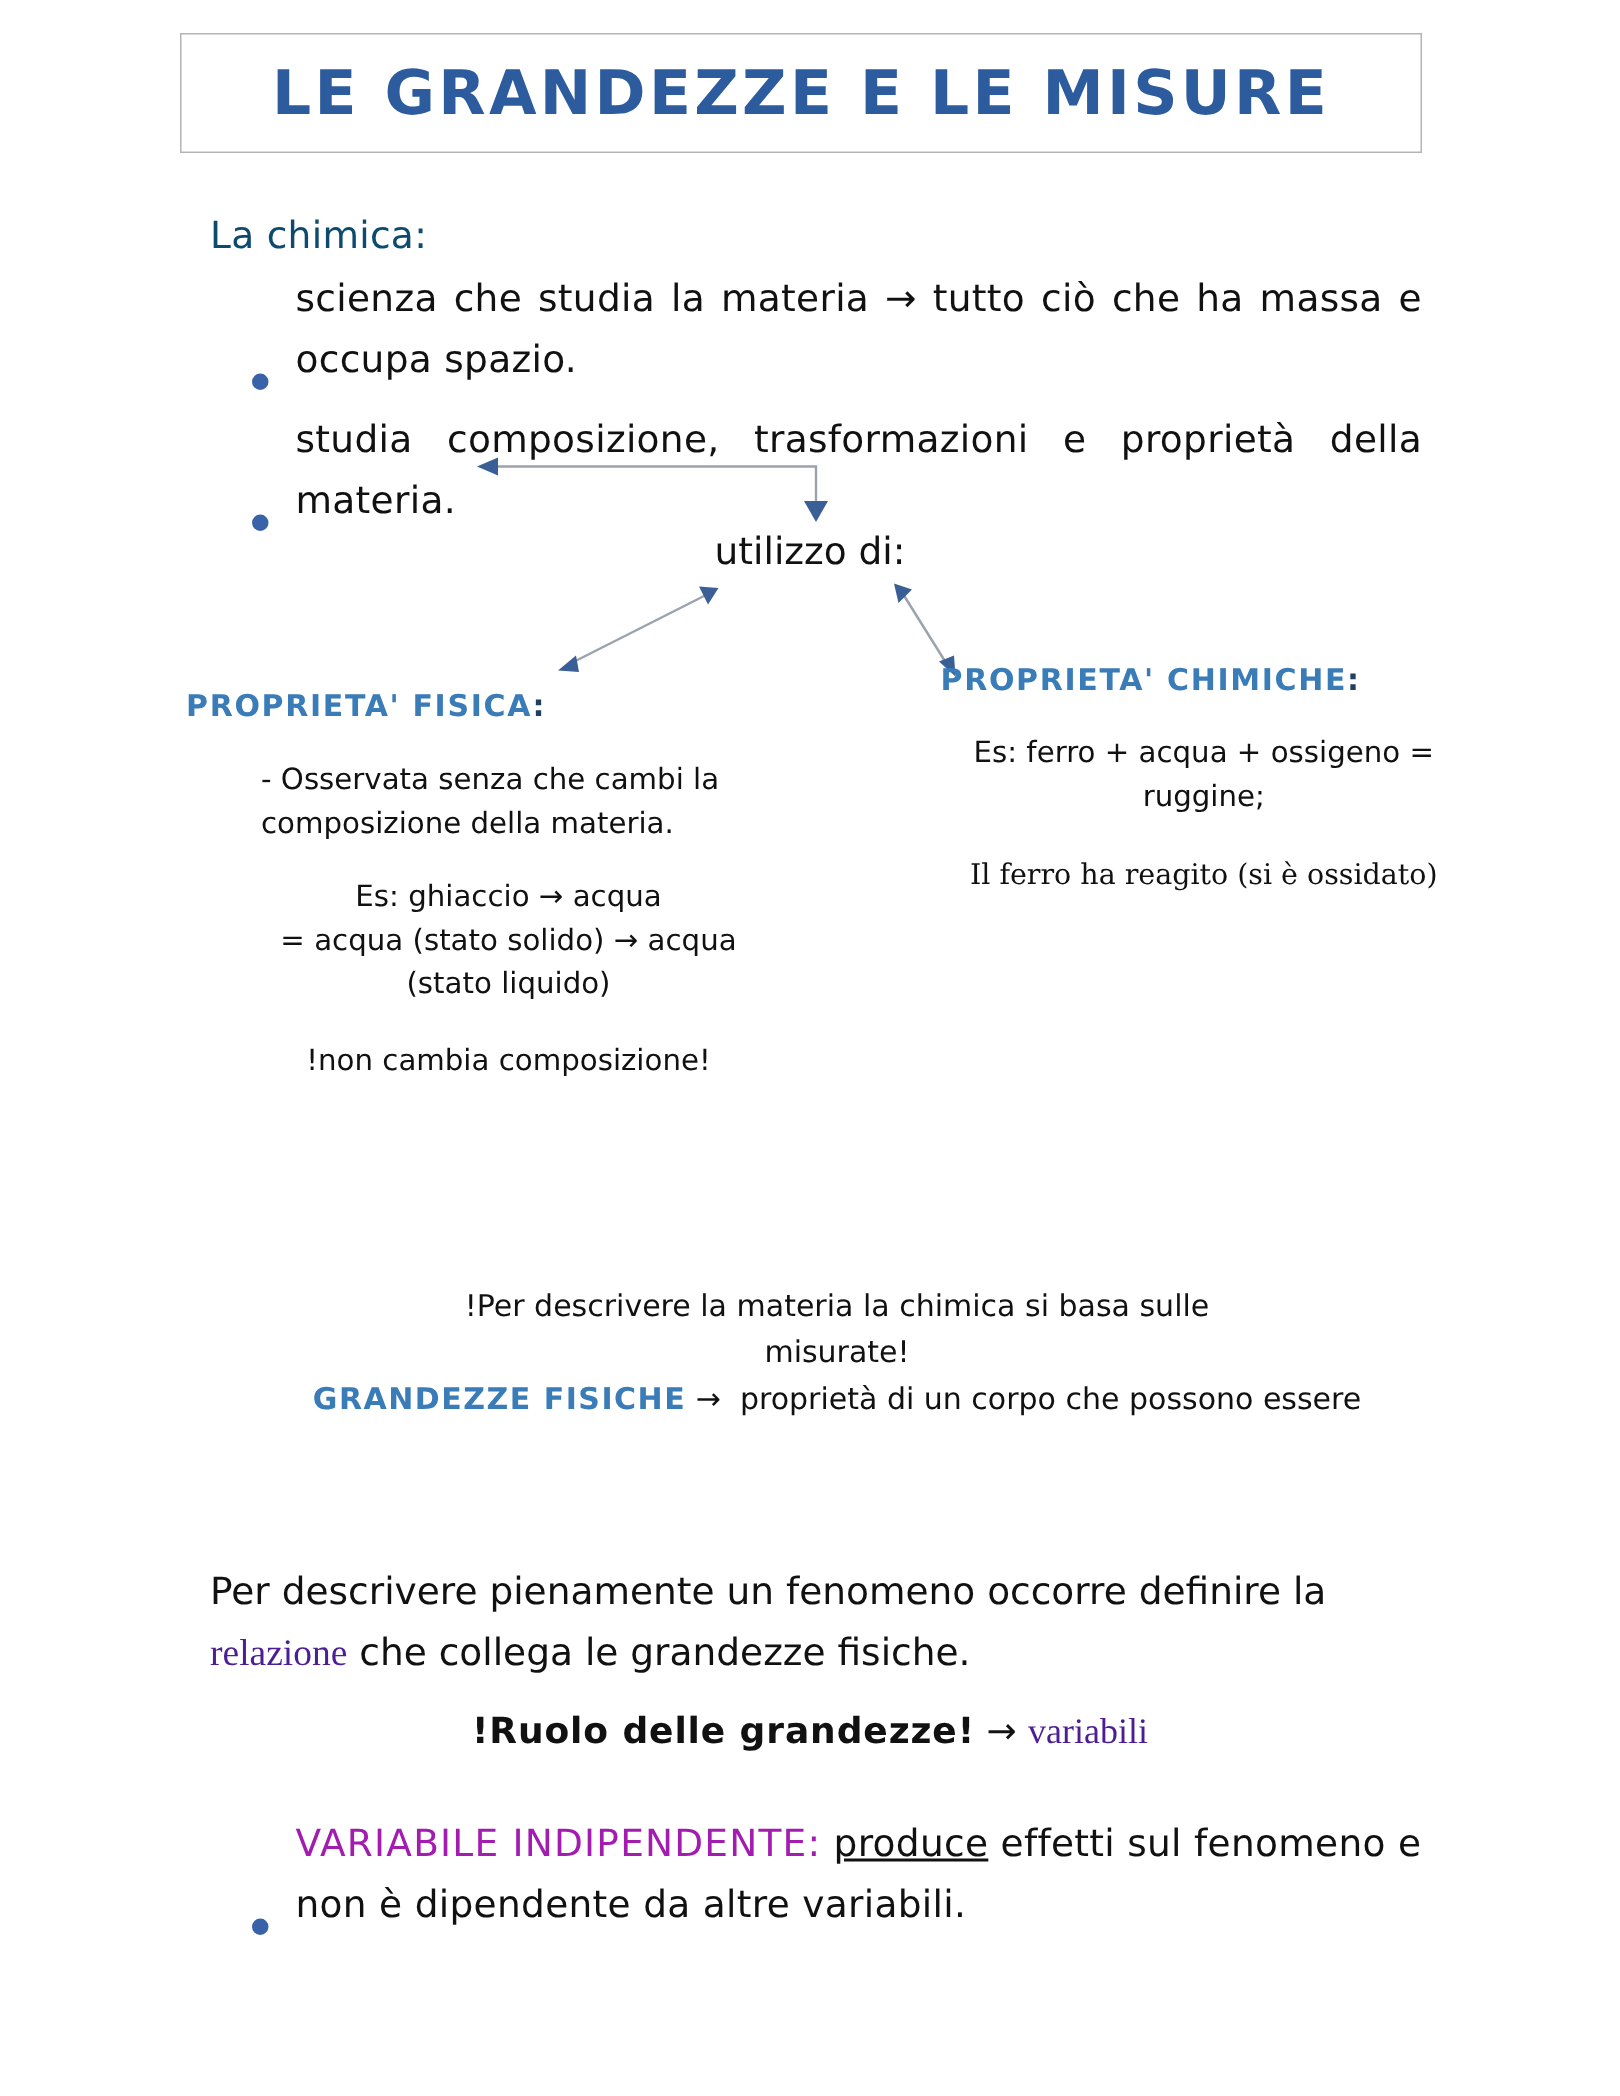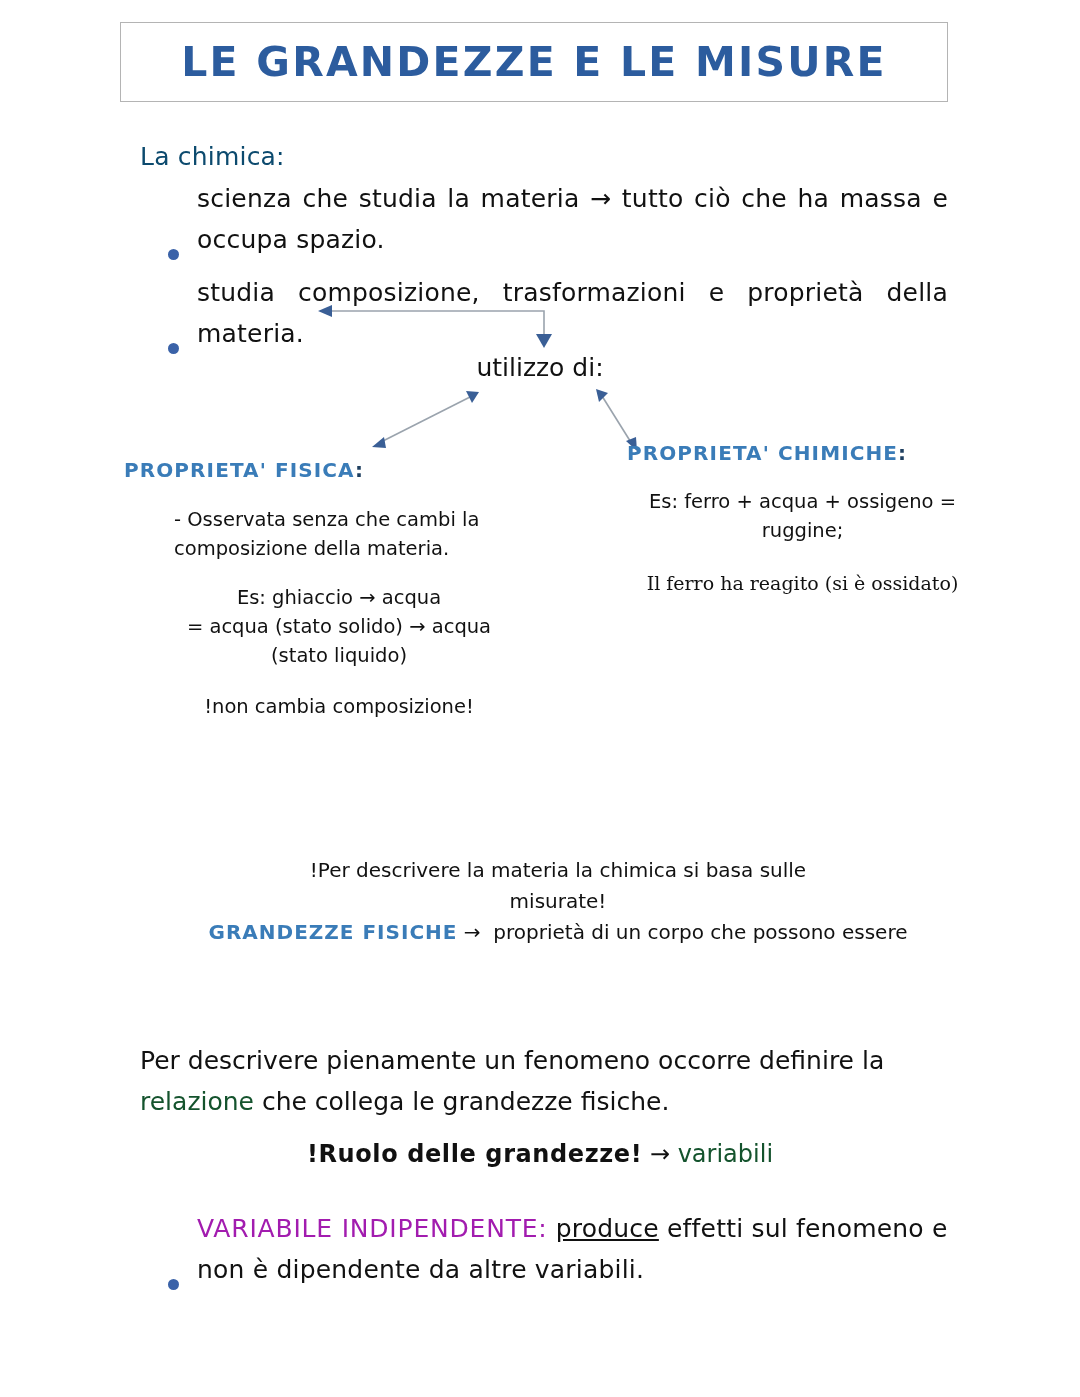--- a/index.html
+++ b/index.html
@@ -142,21 +142,21 @@
 
   
   #bottom-para {
     left: 140px;
     top: 1040px;
     width: 800px;
     font-size: 25px;
     line-height: 41px;
     color: #111;
   }
-  .blue-word { color: #14532d; }
+  .blue-word { color: #4c1d95; font-family: Liberation Serif, serif; }
 
   #ruolo-line {
     left: 0;
     top: 1140px;
     width: 1080px;
     text-align: center;
     font-size: 24px;
     color: #111;
   }
   #ruolo-line .bold { font-weight: 700; letter-spacing: .6px; }

